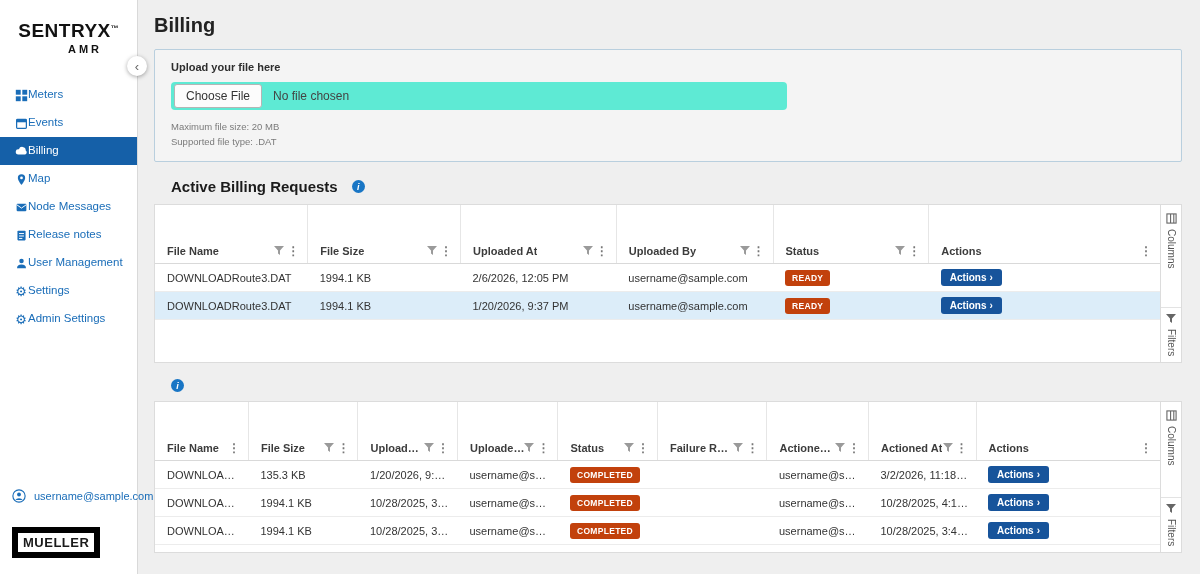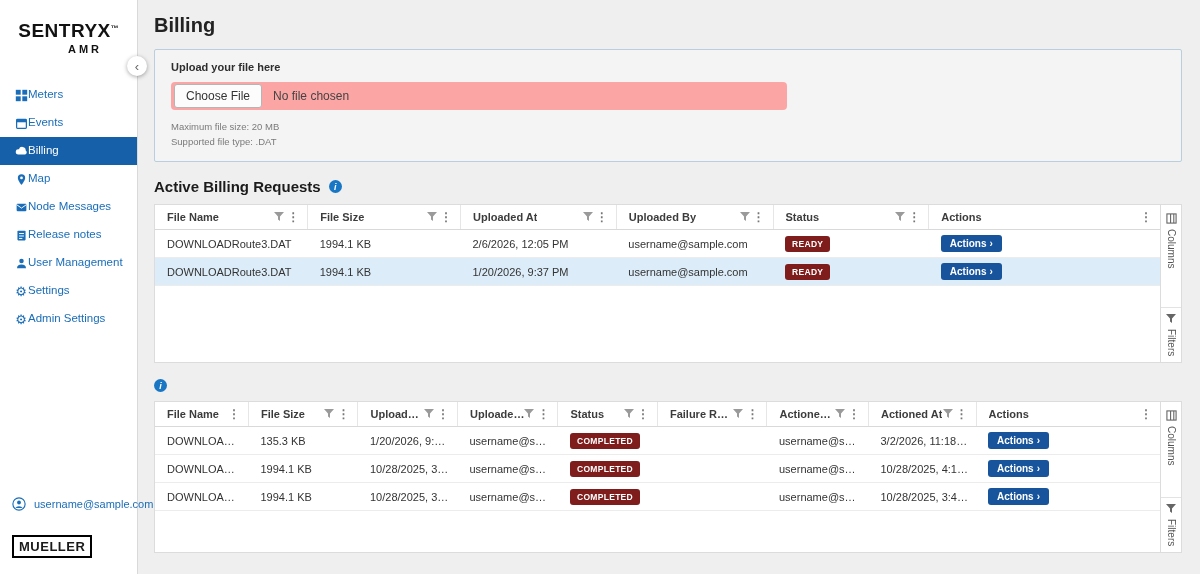--- a/index.html
+++ b/index.html
@@ -18,56 +18,56 @@
                   background:#fff; box-shadow:0 1px 4px rgba(0,0,0,.35); display:flex; align-items:center;
                   justify-content:center; font-size:13px; color:#666; cursor:pointer; }
   .nav { margin-top:26px; }
   .nav-item { display:flex; align-items:center; padding:7px 14px; color:#1a6db8;
               font-size:11.5px; cursor:pointer; line-height:1; }
   .nav-item .nicon { width:14px; height:14px; display:inline-flex; align-items:center; justify-content:center; flex:0 0 14px; }
   .nav-item.active { background:#1560a8; color:#fff; }
   .sidebar-bottom { margin-top:auto; padding:0 0 10px 0; }
   .sb-row { display:flex; align-items:center; gap:8px; padding:8px 12px; color:#1a6db8; font-size:11px; cursor:pointer; }
   .sb-row .nicon { width:14px; height:14px; display:inline-flex; }
-  .brand-box { display:inline-block; margin:16px 12px 6px 12px; border:2px solid #000000; padding:2px 5px;
+  .brand-box { display:inline-block; margin:16px 12px 6px 12px; border:6px solid #000000; padding:2px 5px;
                font-size:13px; font-weight:800; letter-spacing:.5px; color:#1a1a1a; }
 
   
   .main { flex:1; background:#efefef; padding:10px 18px 0 16px; overflow:hidden; }
   .page-title { font-size:20px; font-weight:700; color:#222; margin:4px 0 12px 0; }
 
   .upload-card { background:#f4f4f4; border:1px solid #b9cfde; border-radius:2px; padding:11px 16px 12px 16px; }
   .upload-label { font-size:11px; font-weight:700; color:#2e2e2e; margin-bottom:9px; }
-  .file-bar { background:#fca5a5; border-radius:4px; height:28px; width:62%; display:flex; align-items:center; padding:0 3px; }
+  .file-bar { background:#5eead4; border-radius:4px; height:28px; width:62%; display:flex; align-items:center; padding:0 3px; }
   .choose-btn { border:1px solid #b5b5b5; background:#fcfcfc; border-radius:3px; padding:4px 11px;
                 font-size:12px; color:#333; cursor:pointer; font-family:inherit; }
   .no-file { font-size:12px; color:#444; margin-left:11px; }
   .upload-hint { font-size:9.5px; color:#7a7a7a; margin-top:9px; line-height:1.6; }
 
-  .section-heading { display:flex; align-items:center; gap:8px; font-size:15px; font-weight:700; color:#1b1b1b; margin:16px 0 9px 0; }
+  .section-heading { display:flex; align-items:center; gap:14px; font-size:15px; font-weight:700; color:#1b1b1b; margin:16px 0 9px 17px; }
   .info-icon { width:13px; height:13px; border-radius:50%; background:#1976c5; color:#fff; font-size:9px;
                font-weight:700; font-style:italic; display:inline-flex; align-items:center; justify-content:center; cursor:pointer; }
 
   .table-section { display:flex; align-items:stretch; }
   .table-card { flex:1; background:#fff; border:1px solid #dcdcdc; border-right:none; overflow:hidden; }
   .table-card.active-h { height:159px; }
   .table-card.hist-h { height:152px; }
 
   table { width:100%; border-collapse:collapse; table-layout:fixed; }
   th { text-align:left; padding:6px 8px 6px 12px; border-right:1px solid #e6e6e6; border-bottom:1px solid #d9d9d9; }
   th:last-child { border-right:none; }
-  .th-inner { display:flex; align-items:center; justify-content:space-between; gap:0; }
+  .th-inner { display:flex; align-items:center; justify-content:space-between; gap:0;margin-top:34px; }
   .th-label { font-size:11px; font-weight:700; color:#3c3c3c; white-space:nowrap; overflow:hidden; text-overflow:ellipsis; }
   .th-icons { display:flex; align-items:center; gap:3px; flex:0 0 auto; }
   .kebab { font-size:12px; color:#777; cursor:pointer; line-height:1; }
   td { padding:5px 8px 5px 12px; border-bottom:1px solid #ececec; font-size:11px; color:#333;
        white-space:nowrap; overflow:hidden; text-overflow:ellipsis; height:26px; }
   tr.selected td { background:#dcedf9; }
 
-  .badge { display:inline-block; background:#7f1d1d; color:#fff; font-size:8.5px; font-weight:700;
+  .badge { display:inline-block; background:#c2410c; color:#fff; font-size:8.5px; font-weight:700;
            padding:3px 7px; border-radius:3px; letter-spacing:.3px; }
   .actions-btn { background:#17549b; color:#fff; border:none; border-radius:3px; padding:3px 9px;
                  font-size:10px; font-weight:600; display:inline-flex; align-items:center; gap:3px;
                  cursor:pointer; font-family:inherit; }
   .actions-btn .chev { font-size:10px; }
 
   .side-strip { width:22px; background:#fff; border:1px solid #dcdcdc; display:flex; flex-direction:column;
                 justify-content:space-between; align-items:center; padding:8px 0 6px 0; }
   .strip-group { display:flex; flex-direction:column; align-items:center; gap:5px; cursor:pointer; width:100%; }
   .strip-group.bottom { padding-top:6px; border-top:1px solid #e3e3e3; }

